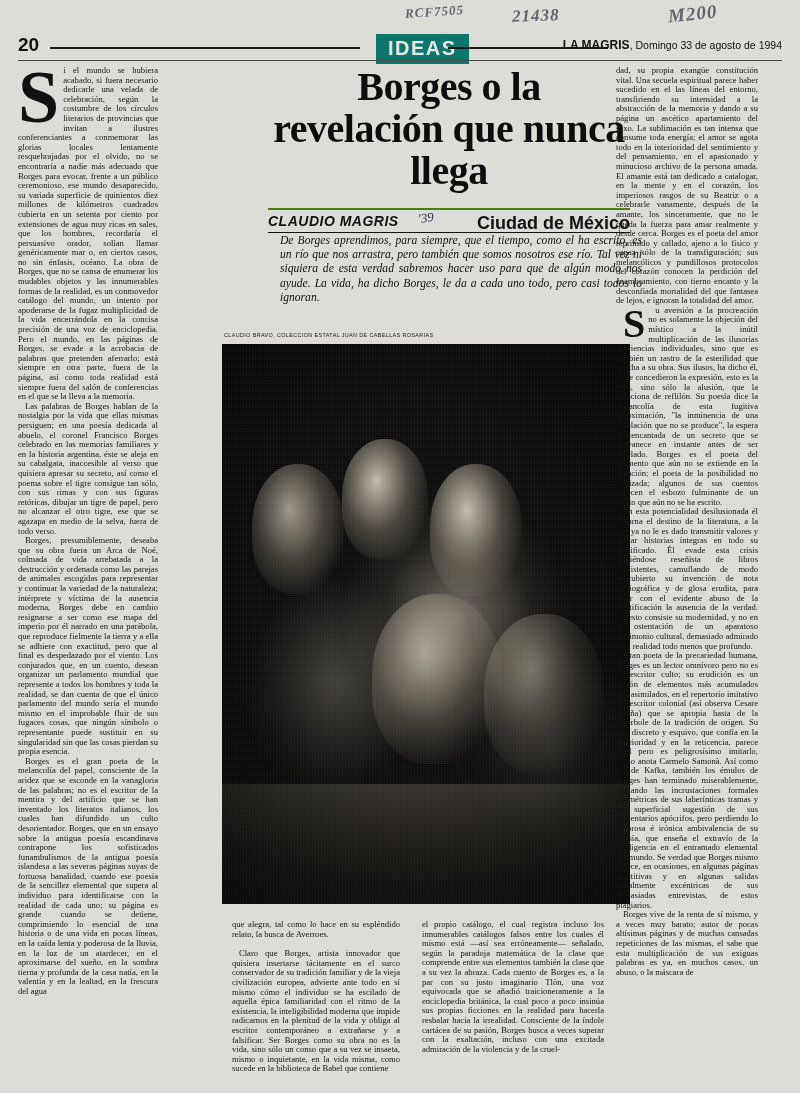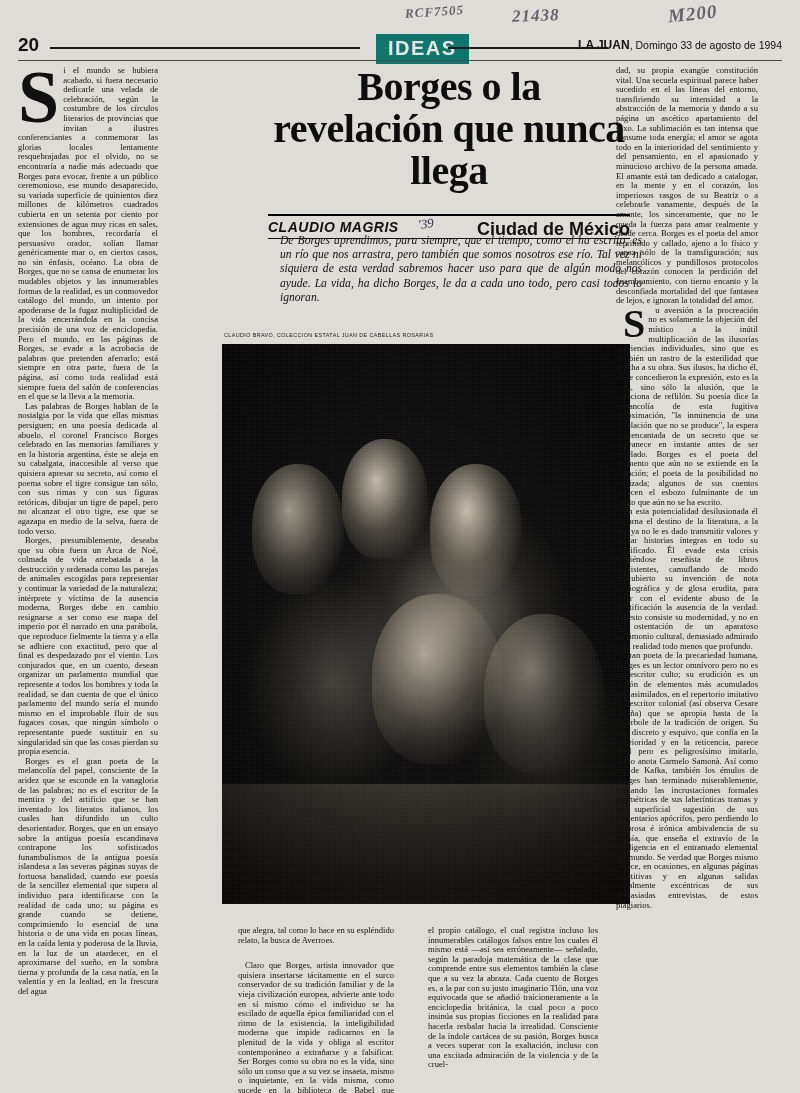--- a/index.html
+++ b/index.html
@@ -109,22 +109,22 @@
     position:absolute;left:268px;top:66px;width:362px;
     font-family:"Liberation Serif", serif;
     font-weight:bold;
     font-size:40px;
     line-height:42px;
     letter-spacing:-0.5px;
     text-align:center;
     color:#0d0d0d;
   }
   .byline-bar{
-    position:absolute;left:268px;top:214px;width:362px;height:22px;
-    border-top:2px solid #000000;border-bottom:1px solid #111;
+    position:absolute;left:268px;top:208px;width:362px;height:22px;
+    border-top:2px solid #4d7c0f;border-bottom:1px solid #111;
   }
   .byline-name{
     position:absolute;left:0px;top:3px;
     font-family:"Liberation Sans", sans-serif;
     font-style:italic;font-weight:bold;font-size:14px;
     letter-spacing:.5px;
   }
   .byline-mark{
     position:absolute;left:150px;top:0px;
     font-family:"Liberation Serif", serif;
@@ -198,42 +198,42 @@
     font-size:5.4px;letter-spacing:.4px;color:#1a1a1a;
   }
 
   
   .lowcol{
     position:absolute;
     text-align:justify;
     font-size:8.6px;line-height:9.6px;
     color:#15150f;
   }
-  .lowcol p{margin:16px;text-indent:7px;}
+  .lowcol p{margin:10px;text-indent:7px;}
   .lowcol p.first{text-indent:0;}
   .lowB{left:222px;top:910px;width:188px;}
   .lowC{left:412px;top:910px;width:202px;}
 </style>
 </head>
 <body>
 
 <div class="page">
 
   <div class="scribbles">
     <span class="scribble sc1">RCF7505</span>
     <span class="scribble sc2">21438</span>
     <span class="scribble sc3">M200</span>
   </div>
 
   <div class="masthead">
     <span class="folio">20</span>
     <span class="rule-left"></span>
     <span class="ideas">IDEAS</span>
     <span class="rule-right"></span>
-    <span class="epoca"><b>LA JUAN</b><span>, Domingo 33 de agosto de 1994</span></span>
+    <span class="epoca"><b>LA MAGRIS</b><span>, Domingo 33 de agosto de 1994</span></span>
   </div>
   <div class="topline"></div>
 
   <div class="col colA">
     <p class="first"><span class="dropcap">S</span><span>i el mundo se hubiera acabado, si fuera necesario dedicarle una velada de celebración, según la costumbre de los círculos literarios de provincias que invitan a ilustres conferenciantes a conmemorar las glorias locales lentamente resquebrajadas por el olvido, no se encontraría a nadie más adecuado que Borges para evocar, frente a un público ceremonioso, ese mundo desaparecido, su variada superficie de quinientos diez millones de kilómetros cuadrados cubierta en un setenta por ciento por extensiones de agua muy ricas en sales, que los hombres, recordaría el persuasivo orador, solían llamar genéricamente mar o, en ciertos casos, no sin énfasis, océano. La obra de Borges, que no se cansa de enumerar los mudables objetos y las innumerables formas de la realidad, es un conmovedor catálogo del mundo, un intento por apoderarse de la fugaz multiplicidad de la vida encerrándola en la concisa precisión de una voz de enciclopedia. Pero el mundo, en las páginas de Borges, se evade a la acrobacia de palabras que pretenden aferrarlo; está siempre en otra parte, fuera de la página, así como toda realidad está siempre fuera del salón de conferencias en el que se la lleva a la memoria.</span></p>
     <p>Las palabras de Borges hablan de la nostalgia por la vida que ellas mismas persiguen; en una poesía dedicada al abuelo, el coronel Francisco Borges celebrado en las memorias familiares y en la historia argentina, éste se aleja en su cabalgata, inaccesible al verso que quisiera apresar su secreto, así como el poema sobre el tigre consigue tan sólo, con sus rimas y con sus figuras retóricas, dibujar un tigre de papel, pero no alcanzar el otro tigre, ese que se agazapa en medio de la selva, fuera de todo verso.</p>
     <p>Borges, presumiblemente, deseaba que su obra fuera un Arca de Noé, colmada de vida arrebatada a la destrucción y ordenada como las parejas de animales escogidas para representar y continuar la variedad de la naturaleza; intérprete y víctima de la ausencia moderna, Borges debe en cambio resignarse a ser como ese mapa del imperio por él narrado en una parábola, que reproduce fielmente la tierra y a ella se adhiere con exactitud, pero que al final es despedazado por el viento. Los conjurados que, en un cuento, desean organizar un parlamento mundial que represente a todos los hombres y toda la realidad, se dan cuenta de que el único parlamento del mundo sería el mundo mismo en el improbable fluir de sus fugaces cosas, que ningún símbolo o representante puede sustituir en su singularidad sin que las cosas pierdan su propia esencia.</p>
     <p>Borges es el gran poeta de la melancolía del papel, consciente de la aridez que se esconde en la vanagloria de las palabras; no es el escritor de la mentira y del artificio que se han inventado los literatos italianos, los cuales han difundido un culto desorientador. Borges, que en un ensayo sobre la antigua poesía escandinava contrapone los sofisticados funambulismos de la antigua poesía islandesa a las severas páginas suyas de fortuosa banalidad, cuando ese poesía de la sencillez elemental que supera al individuo para identificarse con la realidad de cada uno; su página es grande cuando se detiene, comprimiendo lo esencial de una historia o de una vida en pocas líneas, en la caída lenta y poderosa de la lluvia, en la luz de un atardecer, en el aproximarse del sueño, en la sombra tierna y profunda de la casa natía, en la valentía y en la lealtad, en la frescura del agua</p>
   </div>
 
@@ -260,20 +260,21 @@
     <div class="table"></div>
     <div class="vignette"></div>
     <div class="grain"></div>
   </div>
 
   <div class="col colD">
     <p class="first">dad, su propia exangüe constitución vital. Una secuela espiritual parece haber sucedido en el las líneas del entorno, transfiriendo su intensidad a la abstracción de la memoria y dando a su página un ascético apartamiento del sexo. La sublimación es tan intensa que consume toda energía; el amor se agota todo en la interioridad del sentimiento y del pensamiento, en el apasionado y minucioso archivo de la persona amada. El amante está tan dedicado a catalogar, en la mente y en el corazón, los imperiosos rasgos de su Beatriz o a celebrarle vanamente, después de la amante, los sinceramente, que no le queda la fuerza para amar realmente y desde cerca. Borges es el poeta del amor reprimido y callado, ajeno a lo físico y capaz sólo de la transfiguración; sus melancólicos y pundillosos protocolos del corazón conocen la perdición del enamoramiento, con tierno encanto y la desconfiada mortalidad del que fantasea de lejos, e ignoran la totalidad del amor.</p>
     <p><span class="dropcap-small">S</span><span>u aversión a la procreación no es solamente la objeción del místico a la inútil multiplicación de las ilusorias apariencias individuales, sino que es también un rastro de la esterilidad que acecha a su obra. Sus ilusos, ha dicho él, no le concedieron la expresión, esto es la vida, sino sólo la alusión, que la menciona de reflilón. Su poesía dice la melancolía de esta fugitiva aproximación, "la inminencia de una revelación que no se produce", la espera descencantada de un secreto que se desvanece en instante antes de ser revelado. Borges es el poeta del momento que aún no se extiende en la duración; el poeta de la posibilidad no realizada; algunos de sus cuentos parecen el esbozo fulminante de un relato que aún no se ha escrito.</span></p>
     <p>En esta potencialidad desilusionada él encarna el destino de la literatura, a la que ya no le es dado transmitir valores y contar historias íntegras en todo su significado. Él evade esta crisis fingiéndose reseñista de libros inexistentes, camuflando de modo descubierto su invención de nota bibliográfica y de glosa erudita, para celar con el evidente abuso de la mixtificación la ausencia de la verdad. En esto consiste su modernidad, y no en la ostentación de un aparatoso patrimonio cultural, demasiado admirado y en realidad todo menos que profundo.</p>
     <p>Gran poeta de la precariedad humana, Borges es un lector omnívoro pero no es un escritor culto; su erudición es un cerrón de elementos más acumulados que asimilados, en el repertorio imitativo del escritor colonial (así observa Cesare Acuña) que se apropia hasta de la hipérbole de la tradición de origen. Su arte discreto y esquivo, que confía en la interioridad y en la reticencia, parece fácil pero es peligrosísimo imitarlo, como anota Carmelo Samonà. Así como los de Kafka, también los émulos de Borges han terminado miserablemente, copiando las incrustaciones formales geométricas de sus laberínticas tramas y la superficial sugestión de sus comentarios apócrifos, pero perdiendo lo dolorosa é irónica ambivalencia de su poesía, que enseña el extravío de la inteligencia en el entramado elemental del mundo. Se verdad que Borges mismo parece, en ocasiones, en algunas páginas repetitivas y en algunas salidas banalmente excéntricas de sus demasiadas entrevistas, de estos plagiarios.</p>
+    <p>Borges vive de la renta de sí mismo, y a veces muy barato; autor de pocas altísimas páginas y de muchas cansadas repeticiones de las mismas, el sabe que esta multiplicación de sus exiguas palabras es ya, en muchos casos, un abuso, o la máscara de</p>
   </div>
 
   <div class="lowcol lowB">
     <p class="first">que alegra, tal como lo hace en su espléndido relato, la busca de Averroes.</p>
     <p>Claro que Borges, artista innovador que quisiera insertarse tácitamente en el surco conservador de su tradición familiar y de la vieja civilización europea, advierte ante todo en sí mismo cómo el individuo se ha escilado de aquella épica familiaridad con el ritmo de la existencia, la inteligibilidad moderna que impide radicarnos en la plenitud de la vida y obliga al escritor contemporáneo a extrañarse y a falsificar. Ser Borges como su obra no es la vida, sino sólo un conso que a su vez se insaeta, mismo o inquietante, en la vida misma, como sucede en la biblioteca de Babel que contiene</p>
   </div>
 
   <div class="lowcol lowC">
     <p class="first">el propio catálogo, el cual registra incluso los innumerables catálogos falsos entre los cuales él mismo está —así sea erróneamente— señalado, según la paradoja matemática de la clase que comprende entre sus elementos también la clase que a su vez la abraza. Cada cuento de Borges es, a la par con su justo imaginario Tlön, una voz equivocada que se añadió traicioneramente a la enciclopedia británica, la cual poco a poco insinúa sus propias ficciones en la realidad para hacerla resbalar hacia la irrealidad. Consciente de la índole cartácea de su pasión, Borges busca a veces superar con la exaltación, incluso con una excitada admiración de la violencia y de la cruel-</p>
   </div>

